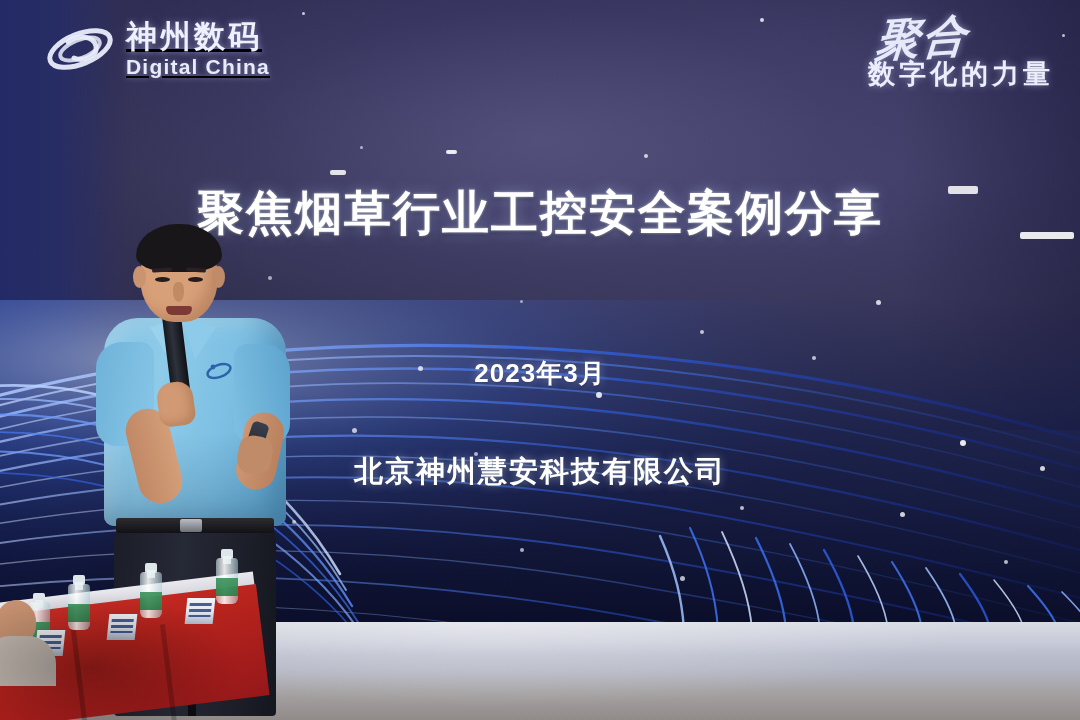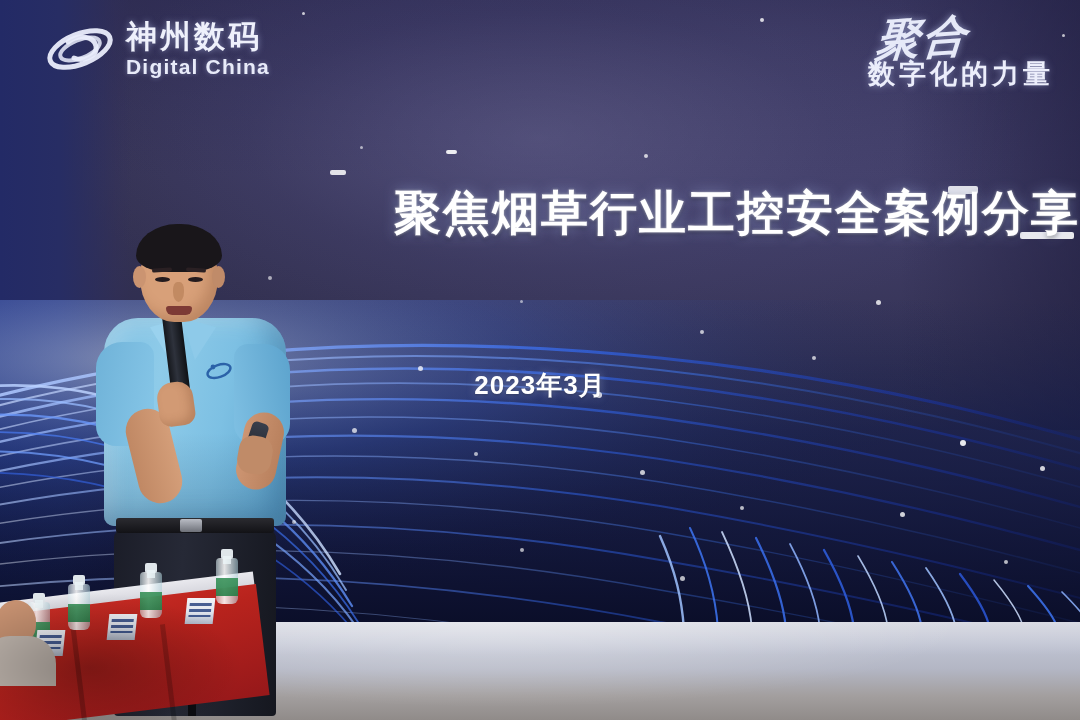--- a/index.html
+++ b/index.html
@@ -69,35 +69,35 @@
     border-radius: 50%;
     background: #ffffff;
     pointer-events: none;
   }
 
   
   .slide-title {
     position: absolute;
     left: 0; right: 0;
     top: 182px;
-    text-align: right;
+    text-align: center;
     font-size: 47px;
     font-weight: bold;
     letter-spacing: 2px;
     color: #ffffff;
     text-shadow:
       0 0 3px rgba(255,255,255,0.55),
       0 0 14px rgba(180,200,255,0.45),
       0 2px 5px rgba(0,0,0,0.45);
     white-space: nowrap;
   }
   .slide-date {
     position: absolute;
     left: 0; right: 0;
-    top: 368px;
+    top: 356px;
     text-align: center;
     font-size: 26px;
     font-weight: bold;
     color: #ffffff;
     letter-spacing: 1px;
     text-shadow: 0 0 8px rgba(190,205,255,0.5), 0 1px 3px rgba(0,0,0,0.4);
   }
   .slide-company {
     position: absolute;
     left: 0; right: 0;
@@ -112,21 +112,21 @@
 
   
   .brand {
     position: absolute;
     left: 44px; top: 18px;
     display: flex;
     align-items: center;
     gap: 10px;
   }
   .brand-mark { width: 72px; height: 62px; }
-  .brand-text { line-height: 1; }
+  .brand-text { line-height: 1; text-decoration: underline; }
   .brand-cn {
     font-size: 31px;
     font-weight: bold;
     color: #eef0fb;
     letter-spacing: 3px;
     text-shadow: 0 0 6px rgba(200,210,255,0.5);
   }
   .brand-en {
     font-size: 21px;
     font-weight: bold;
@@ -532,20 +532,21 @@
       <div class="particle" style="left:292px; top:520px; width:4px;  height:4px;  opacity:.6;"></div>
       <div class="particle" style="left:520px; top:548px; width:4px;  height:4px;  opacity:.65;"></div>
       <div class="particle" style="left:680px; top:576px; width:5px;  height:5px;  opacity:.7;"></div>
       <div class="particle" style="left:1004px;top:560px; width:4px;  height:4px;  opacity:.7;"></div>
     </div>
 
     <div class="slide-title">聚焦烟草行业工控安全案例分享</div>
 
     <div class="slide-date">2023年3月</div>
 
+    <div class="slide-company">北京神州慧安科技有限公司</div>
 
     <div class="brand">
       <span class="brand-mark">
         <svg viewBox="0 0 72 62" width="72" height="62" xmlns="http://www.w3.org/2000/svg">
           <g fill="none" stroke="#e9ecfb" stroke-linecap="round">
             <ellipse cx="36" cy="31" rx="32" ry="15" transform="rotate(-22 36 31)" stroke-width="5" opacity="0.95"></ellipse>
             <ellipse cx="36" cy="31" rx="21" ry="9" transform="rotate(-22 36 31)" stroke-width="4" opacity="0.85"></ellipse>
             <path d="M24 24 C34 16, 50 18, 52 28 C54 38, 40 44, 30 40" stroke-width="5" opacity="0.95"></path>
           </g>
         </svg>

